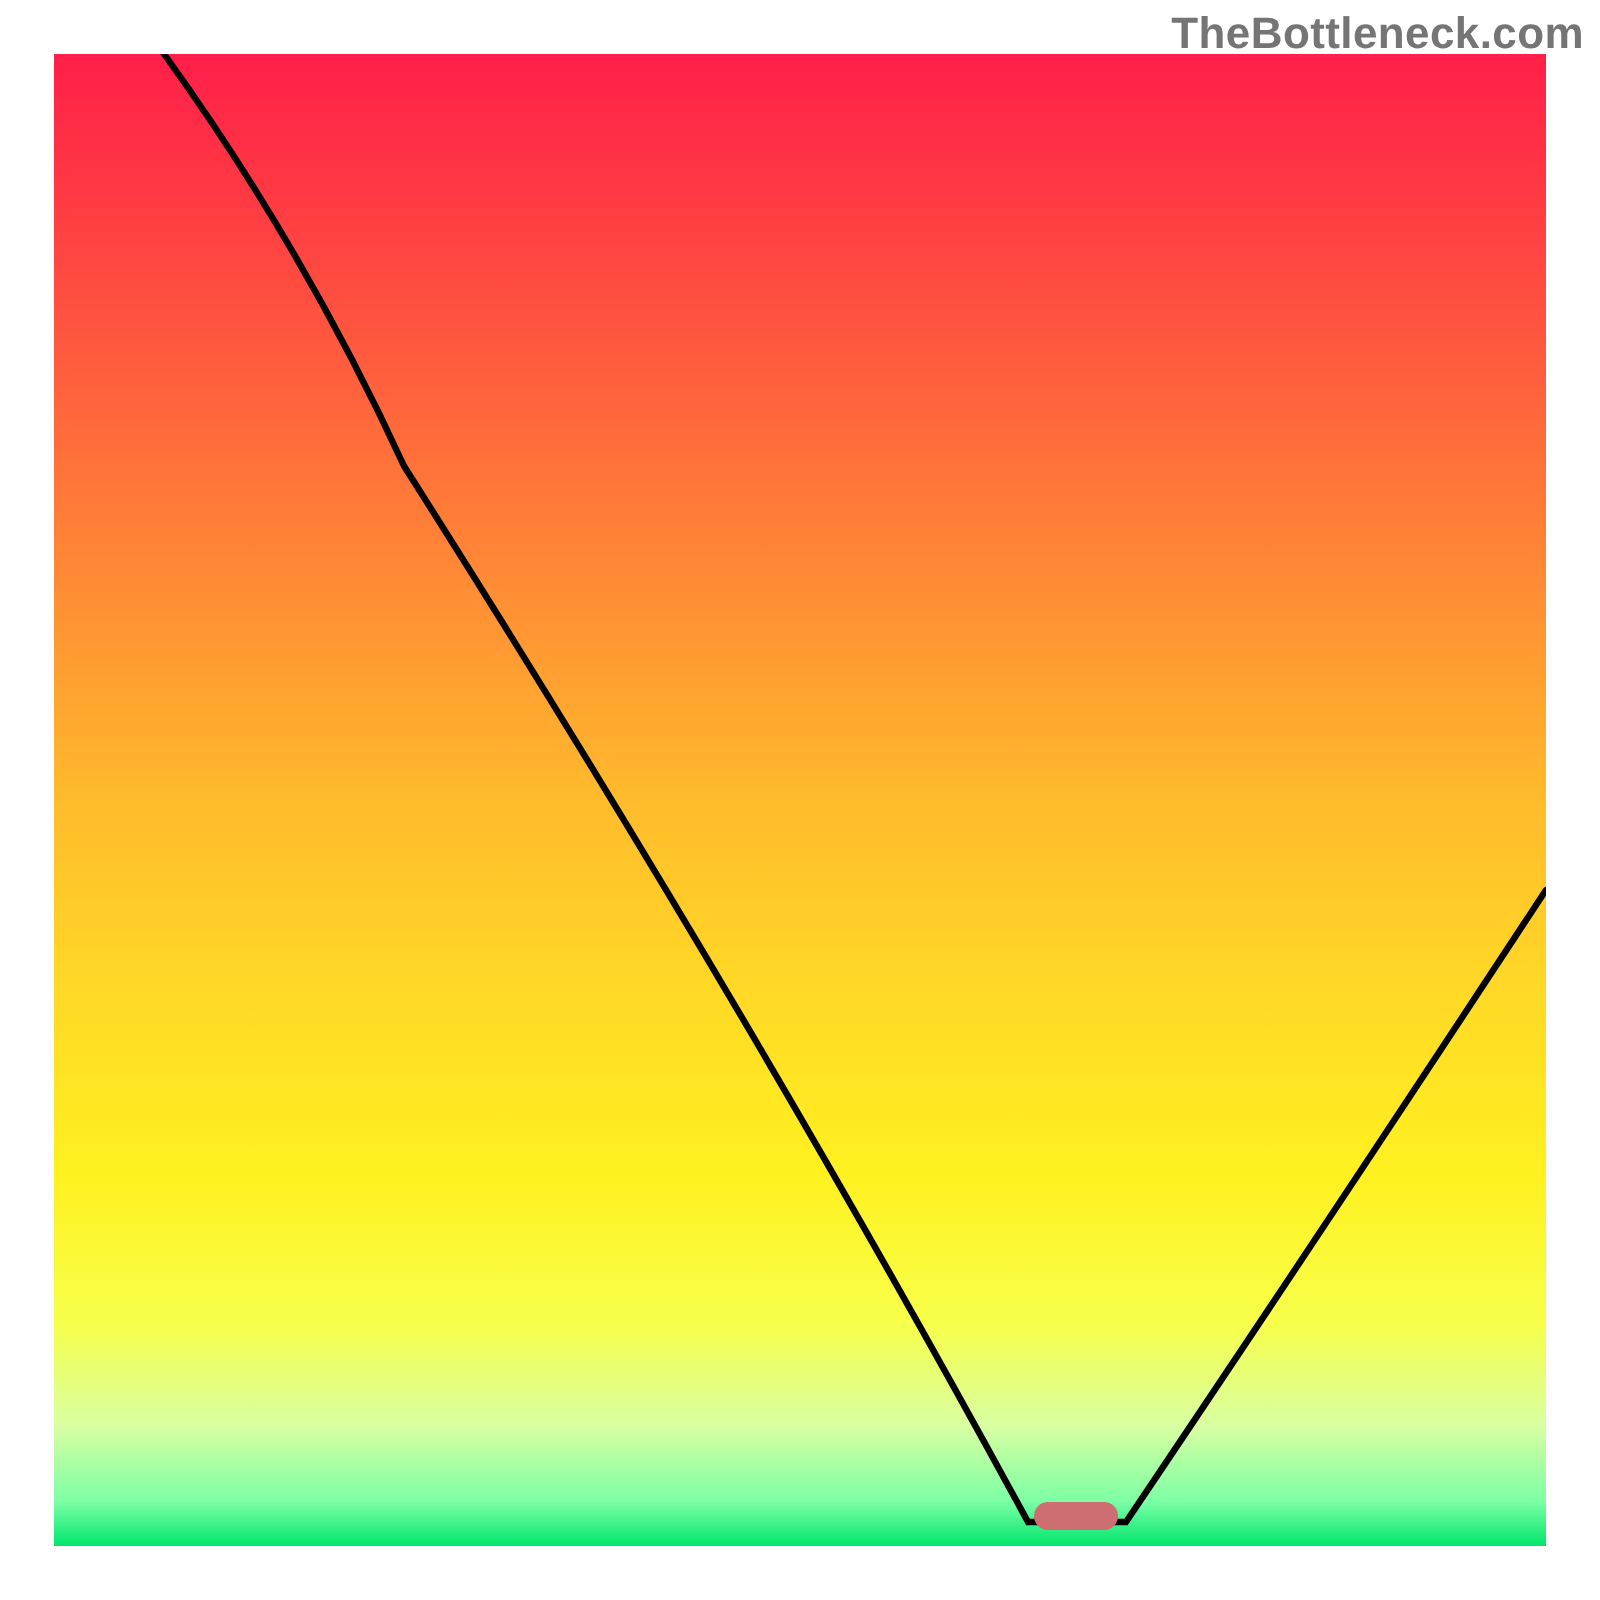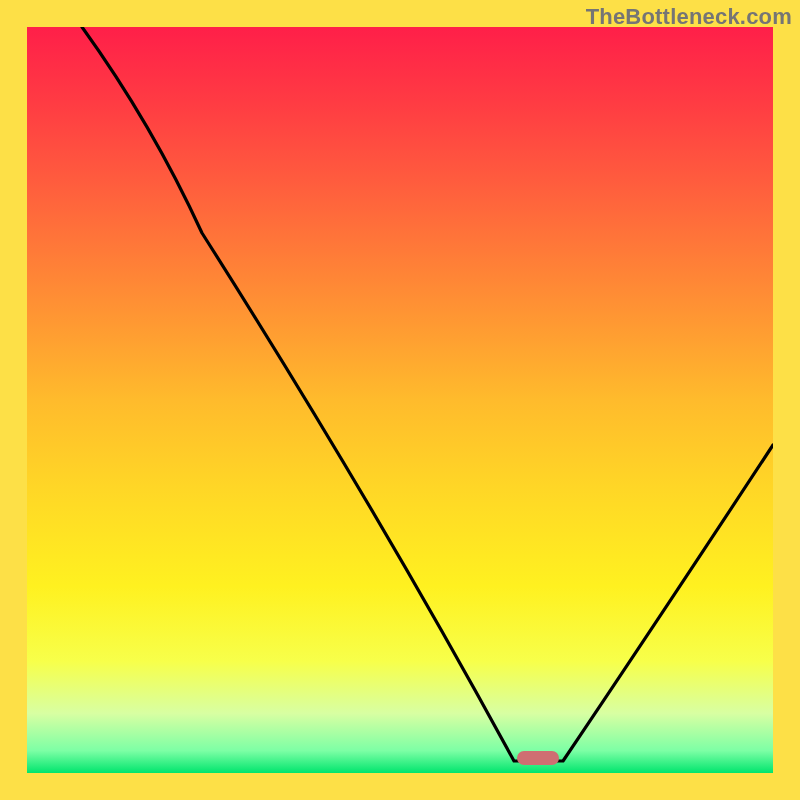--- a/index.html
+++ b/index.html
@@ -10,21 +10,21 @@
     background: #000;
     overflow: hidden;
     font-family: Arial, Helvetica, sans-serif;
   }
   .frame {
     position: absolute;
     left: 0;
     top: 0;
     width: 800px;
     height: 800px;
-    background: #fde047;
+    background: #ffffff;
   }
   .plot {
     position: absolute;
     left: 27px;
     top: 27px;
     width: 746px;
     height: 746px;
     background: linear-gradient(
       to bottom,
       #ff1f49 0%,

